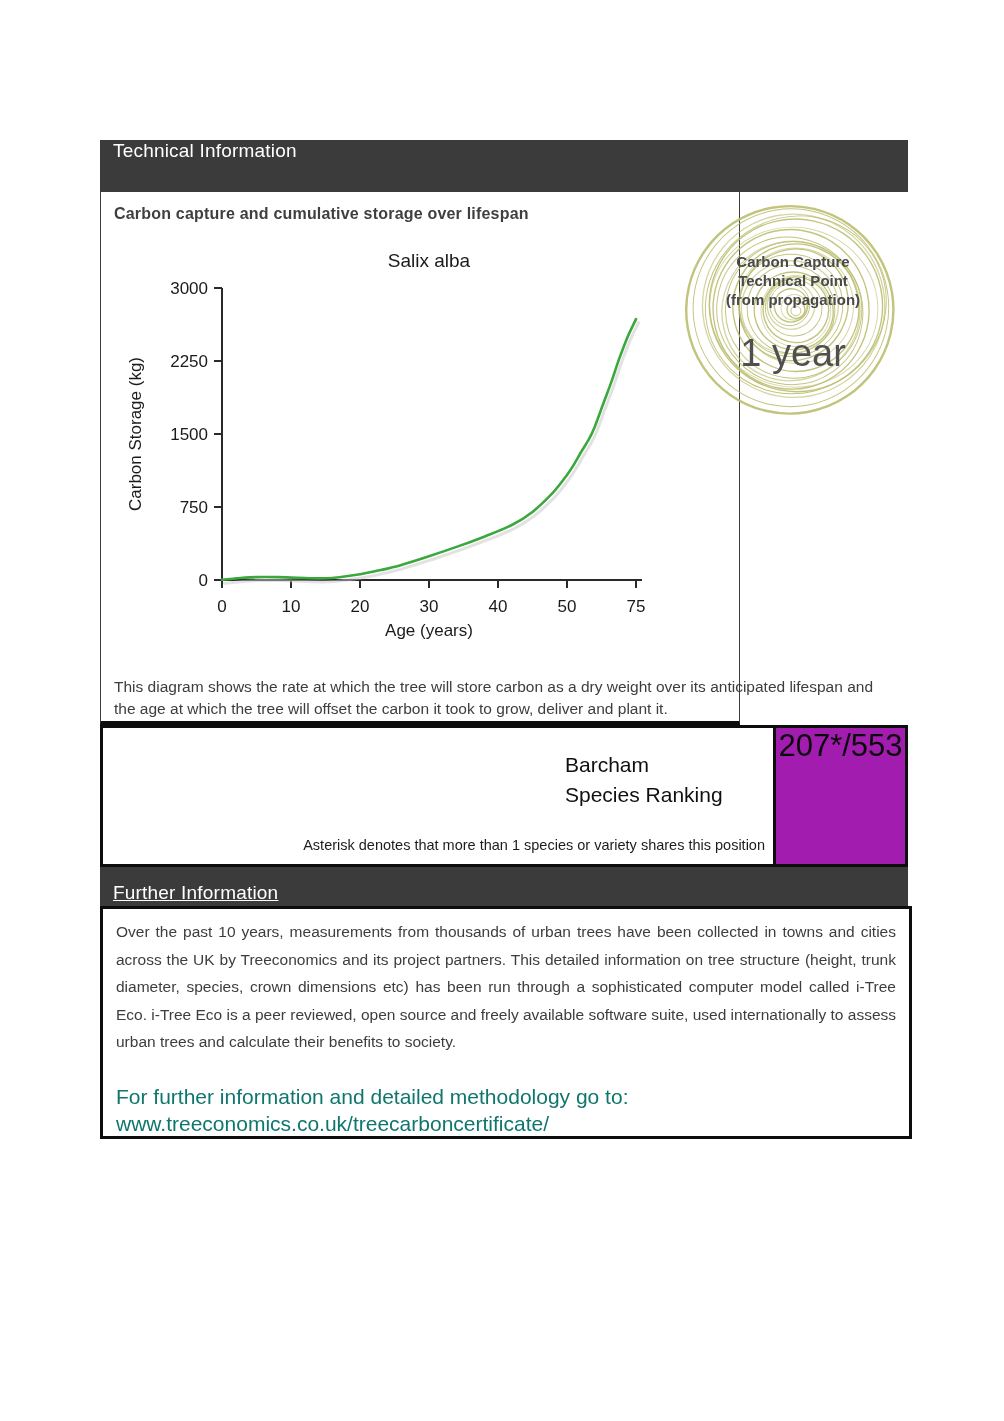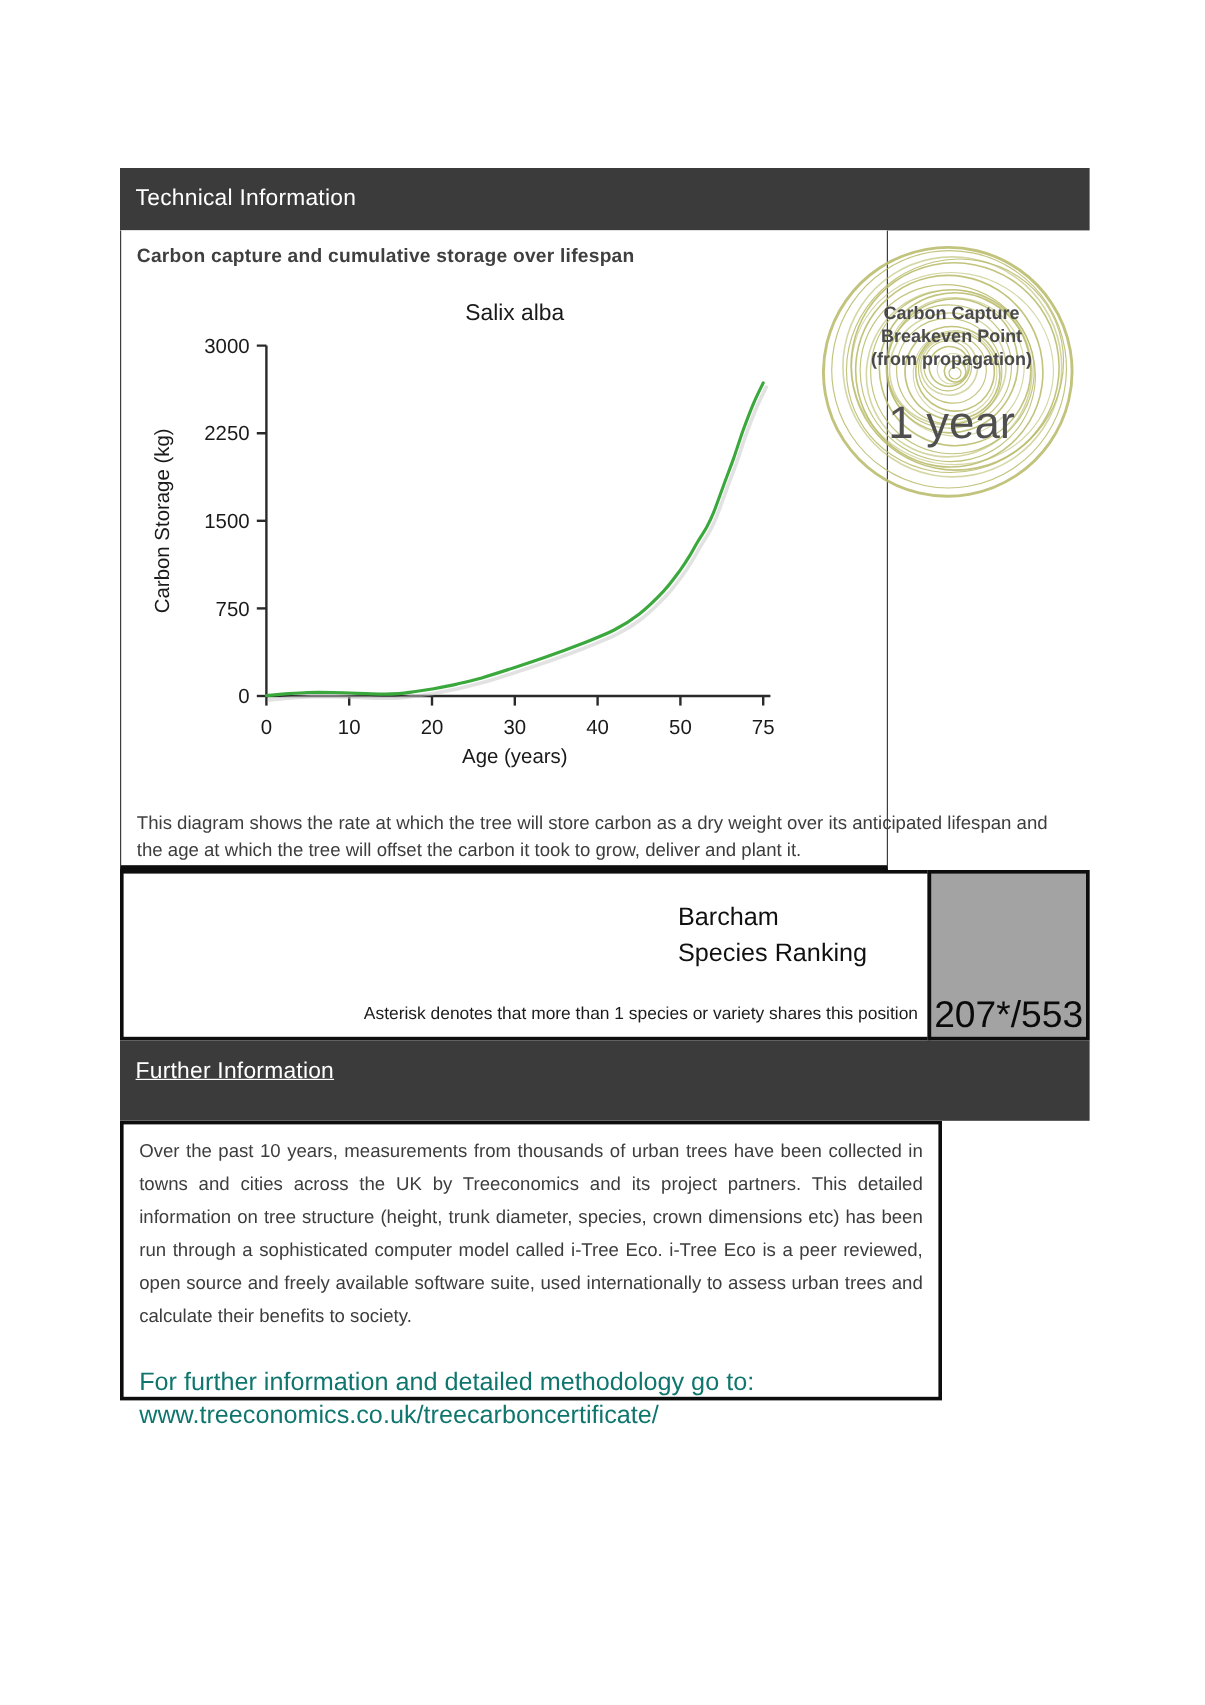--- a/index.html
+++ b/index.html
@@ -2,21 +2,21 @@
 <html><head>
 <meta charset="utf-8">
 <style>
   html,body{margin:0;padding:0;background:#ffffff;}
   .page{
     position:relative;width:1004px;height:1421px;background:#ffffff;overflow:hidden;
     font-family:"Liberation Sans","DejaVu Sans",sans-serif;
   }
   .bar{
     position:absolute;left:100px;width:808px;background:#3b3b3b;color:#ffffff;
-    box-sizing:border-box;padding-left:13px;display:flex;align-items:center;
+    box-sizing:border-box;padding-left:13px;display:flex;align-items:flex-start;
     font-size:19px;letter-spacing:.2px;
   }
   .bar.top{top:140px;height:52px;}
   .bar.further{top:867px;height:67px;align-items:flex-start;padding-top:15px;text-decoration:underline;}
   .tech-panel{
     position:absolute;left:100px;top:192px;width:640px;height:533px;background:#ffffff;
     box-sizing:border-box;border-left:1px solid #3d3d3d;border-right:1px solid #3d3d3d;
     border-bottom:4px solid #0d0d0d;
   }
   .tech-heading{
@@ -33,32 +33,32 @@
   .badge-text{
     position:absolute;left:0;top:52px;width:216px;text-align:center;color:#4a4a4a;
   }
   .badge-line{font-size:15px;font-weight:bold;line-height:19px;}
   .badge-value{font-size:38px;font-weight:400;color:#4f4f4f;margin-top:24px;line-height:40px;}
   .rank-left{
     position:absolute;left:100px;top:725px;width:676px;height:142px;background:#fff;
     box-sizing:border-box;border:3px solid #0d0d0d;
   }
   .rank-right{
-    position:absolute;left:773px;top:725px;width:135px;height:142px;background:#a3a3a3;
-    box-sizing:border-box;border:3px solid #0d0d0d;display:flex;align-items:flex-end;justify-content:center;
+    position:absolute;left:773px;top:725px;width:135px;height:142px;background:#a21caf;
+    box-sizing:border-box;border:3px solid #0d0d0d;display:flex;align-items:flex-start;justify-content:center;
   }
   .rank-label{
     position:absolute;left:462px;top:22px;font-size:21px;line-height:30px;color:#101010;
   }
   .rank-note{
     position:absolute;right:8px;bottom:11px;font-size:14.5px;color:#1c1c1c;margin-left:22px;
   }
   .rank-value{font-size:31px;color:#0a0a0a;}
   .info-box{
-    position:absolute;left:100px;top:934px;width:685px;height:233px;background:#fff;
+    position:absolute;left:100px;top:906px;width:812px;height:233px;background:#fff;
     box-sizing:border-box;border:3px solid #0d0d0d;padding:9px 13px 0 13px;
   }
   .info-para{
     font-size:15.5px;line-height:27.5px;color:#3d3d3d;text-align:justify;margin:0;
   }
   .info-link-line{
     font-size:21px;line-height:27.5px;color:#0f766e;margin-top:27px;
   }
   .chart-text{fill:#1a1a1a;}
 </style>
@@ -132,21 +132,21 @@
           <ellipse cx="106.0645349682999" cy="109.35479854224214" rx="79.91800740190409" ry="77.92384369384308" fill="none" stroke="#b9bc6b" stroke-width="1.35" opacity="0.88" transform="rotate(77 106.0645349682999 109.35479854224214)"></ellipse>
           <ellipse cx="108.79306946554547" cy="107.16858446011598" rx="79.8956665259857" ry="84.21014306905595" fill="none" stroke="#b9bc6b" stroke-width="0.95" opacity="0.6" transform="rotate(100 108.79306946554547 107.16858446011598)"></ellipse>
           <ellipse cx="110.92142480232842" cy="105.37339809762346" rx="86.13228126958379" ry="86.88501715800207" fill="none" stroke="#b9bc6b" stroke-width="1.35" opacity="0.88" transform="rotate(123 110.92142480232842 105.37339809762346)"></ellipse>
           <ellipse cx="110.83890409181552" cy="104.81354365160547" rx="91.70413653636056" ry="87.64993532410723" fill="none" stroke="#b9bc6b" stroke-width="0.95" opacity="0.88" transform="rotate(146 110.83890409181552 104.81354365160547)"></ellipse>
           <ellipse cx="108.6079573625454" cy="105.75232941599131" rx="91.13198654858057" ry="91.69535252114254" fill="none" stroke="#b9bc6b" stroke-width="1.35" opacity="0.6" transform="rotate(169 108.6079573625454 105.75232941599131)"></ellipse>
           <ellipse cx="105.916920621868" cy="107.7482297768581" rx="97.76575086723527" ry="98.9696412641507" fill="none" stroke="#b9bc6b" stroke-width="0.95" opacity="0.88" transform="rotate(192 105.916920621868 107.7482297768581)"></ellipse>
           <ellipse cx="104.80231682516279" cy="109.8625416076868" rx="103.48314431849997" ry="103.81196740143442" fill="none" stroke="#b9bc6b" stroke-width="2.4" opacity="0.88" transform="rotate(215 104.80231682516279 109.8625416076868)"></ellipse>
         </svg>
       <div class="badge-text">
         <div class="badge-line">Carbon Capture</div>
-        <div class="badge-line">Breakeven Point</div>
+        <div class="badge-line">Technical Point</div>
         <div class="badge-line">(from propagation)</div>
         <div class="badge-value">1 year</div>
       </div>
     </div>
 
     <div class="chart-desc">This diagram shows the rate at which the tree will store carbon as a dry weight over its anticipated lifespan and the age at which the tree will offset the carbon it took to grow, deliver and plant it.</div>
   </div>
 
   <div class="rank-left">
     <div class="rank-label">

